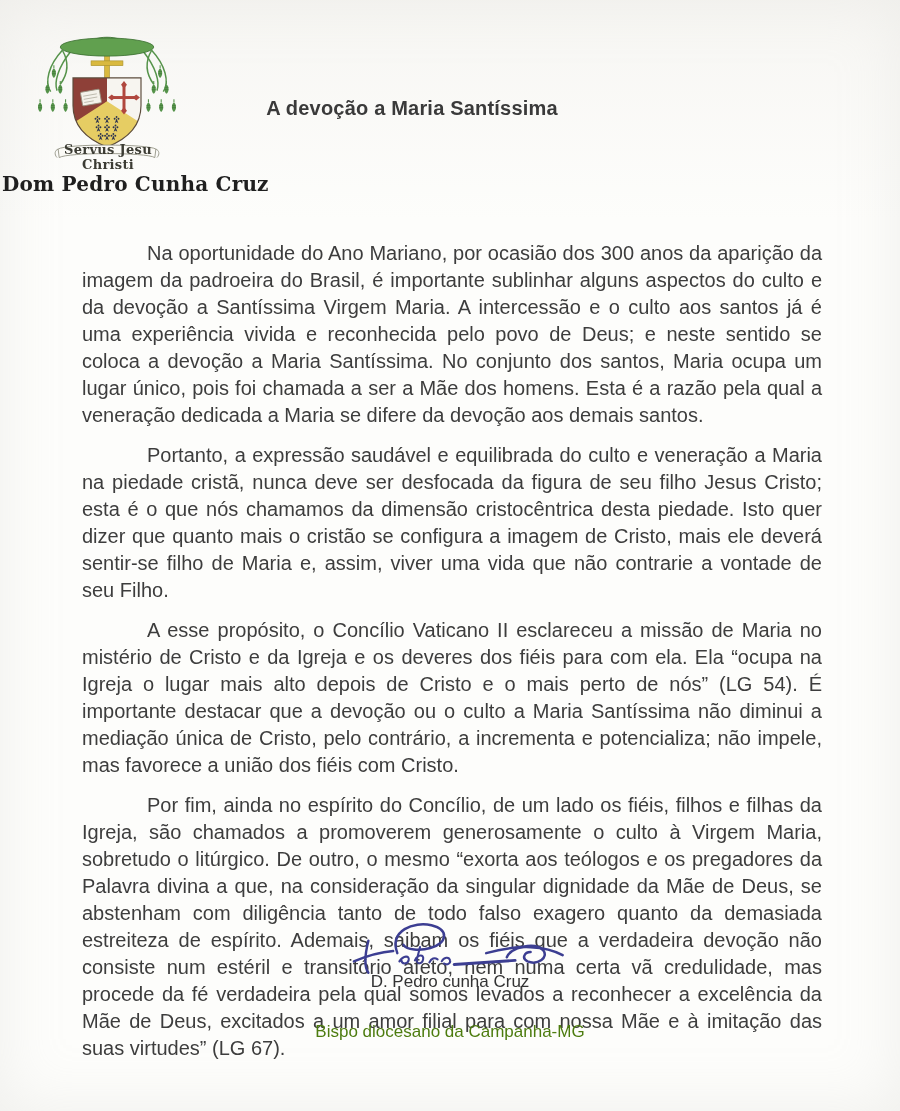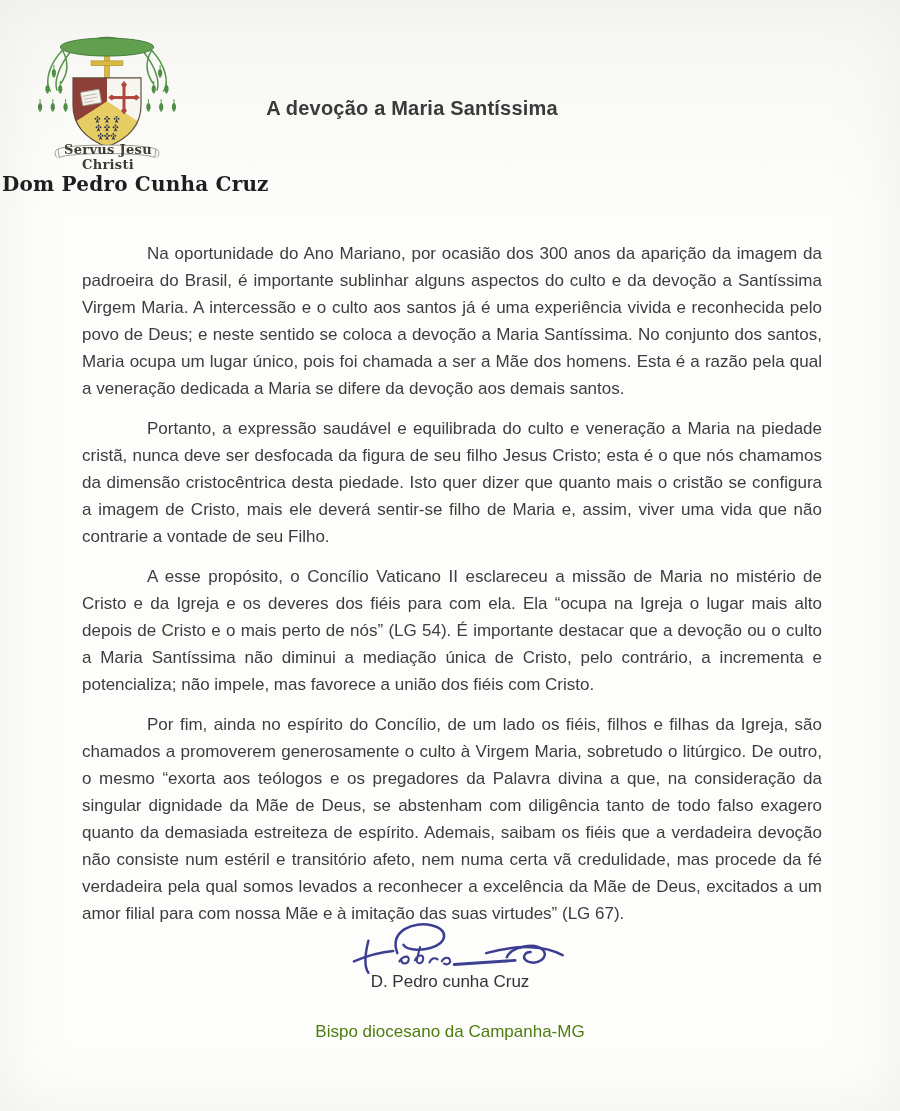--- a/index.html
+++ b/index.html
@@ -15,21 +15,21 @@
   .motto{position:absolute;left:35px;top:130px;width:142px;text-align:center;
          font-family:"DejaVu Serif",serif;font-weight:bold;font-size:13px;color:#3c3c34;letter-spacing:.3px;}
   .bishop-name{position:absolute;left:0;top:160px;width:238px;text-align:left;white-space:nowrap;
          font-family:"DejaVu Serif",serif;font-weight:bold;font-size:20px;color:#1f1f1f;letter-spacing:.2px;}
 
   .doc-title{position:absolute;left:0;top:97px;width:824px;text-align:center;
          font-size:20px;font-weight:bold;color:var(--title,#3a3a3a);letter-spacing:.2px;}
 
   .letter-body{position:absolute;left:82px;top:240px;width:740px;}
   .letter-body p{margin:0 0 13px 0;text-indent:65px;text-align:justify;
-         font-size:17px;line-height:27px;color:var(--text,#3d3d3d);}
+         font-size:20px;line-height:27px;color:var(--text,#3d3d3d);}
 
   .sig-block{position:absolute;left:0;top:918px;width:900px;text-align:center;}
   .sig-svg{display:block;margin:0 auto -8px auto;}
   .signed-name{font-size:17px;color:#333;margin-top:0;}
   .signed-title{font-size:17px;color:#4d7c0f;margin-top:30px;}
 
   
   .f-hat{fill:var(--hat-green,#61a04f);}
   .s-hat{stroke:#3e7334;stroke-width:.8;}
   .f-tassel{fill:var(--tassel-green,#55934a);}

